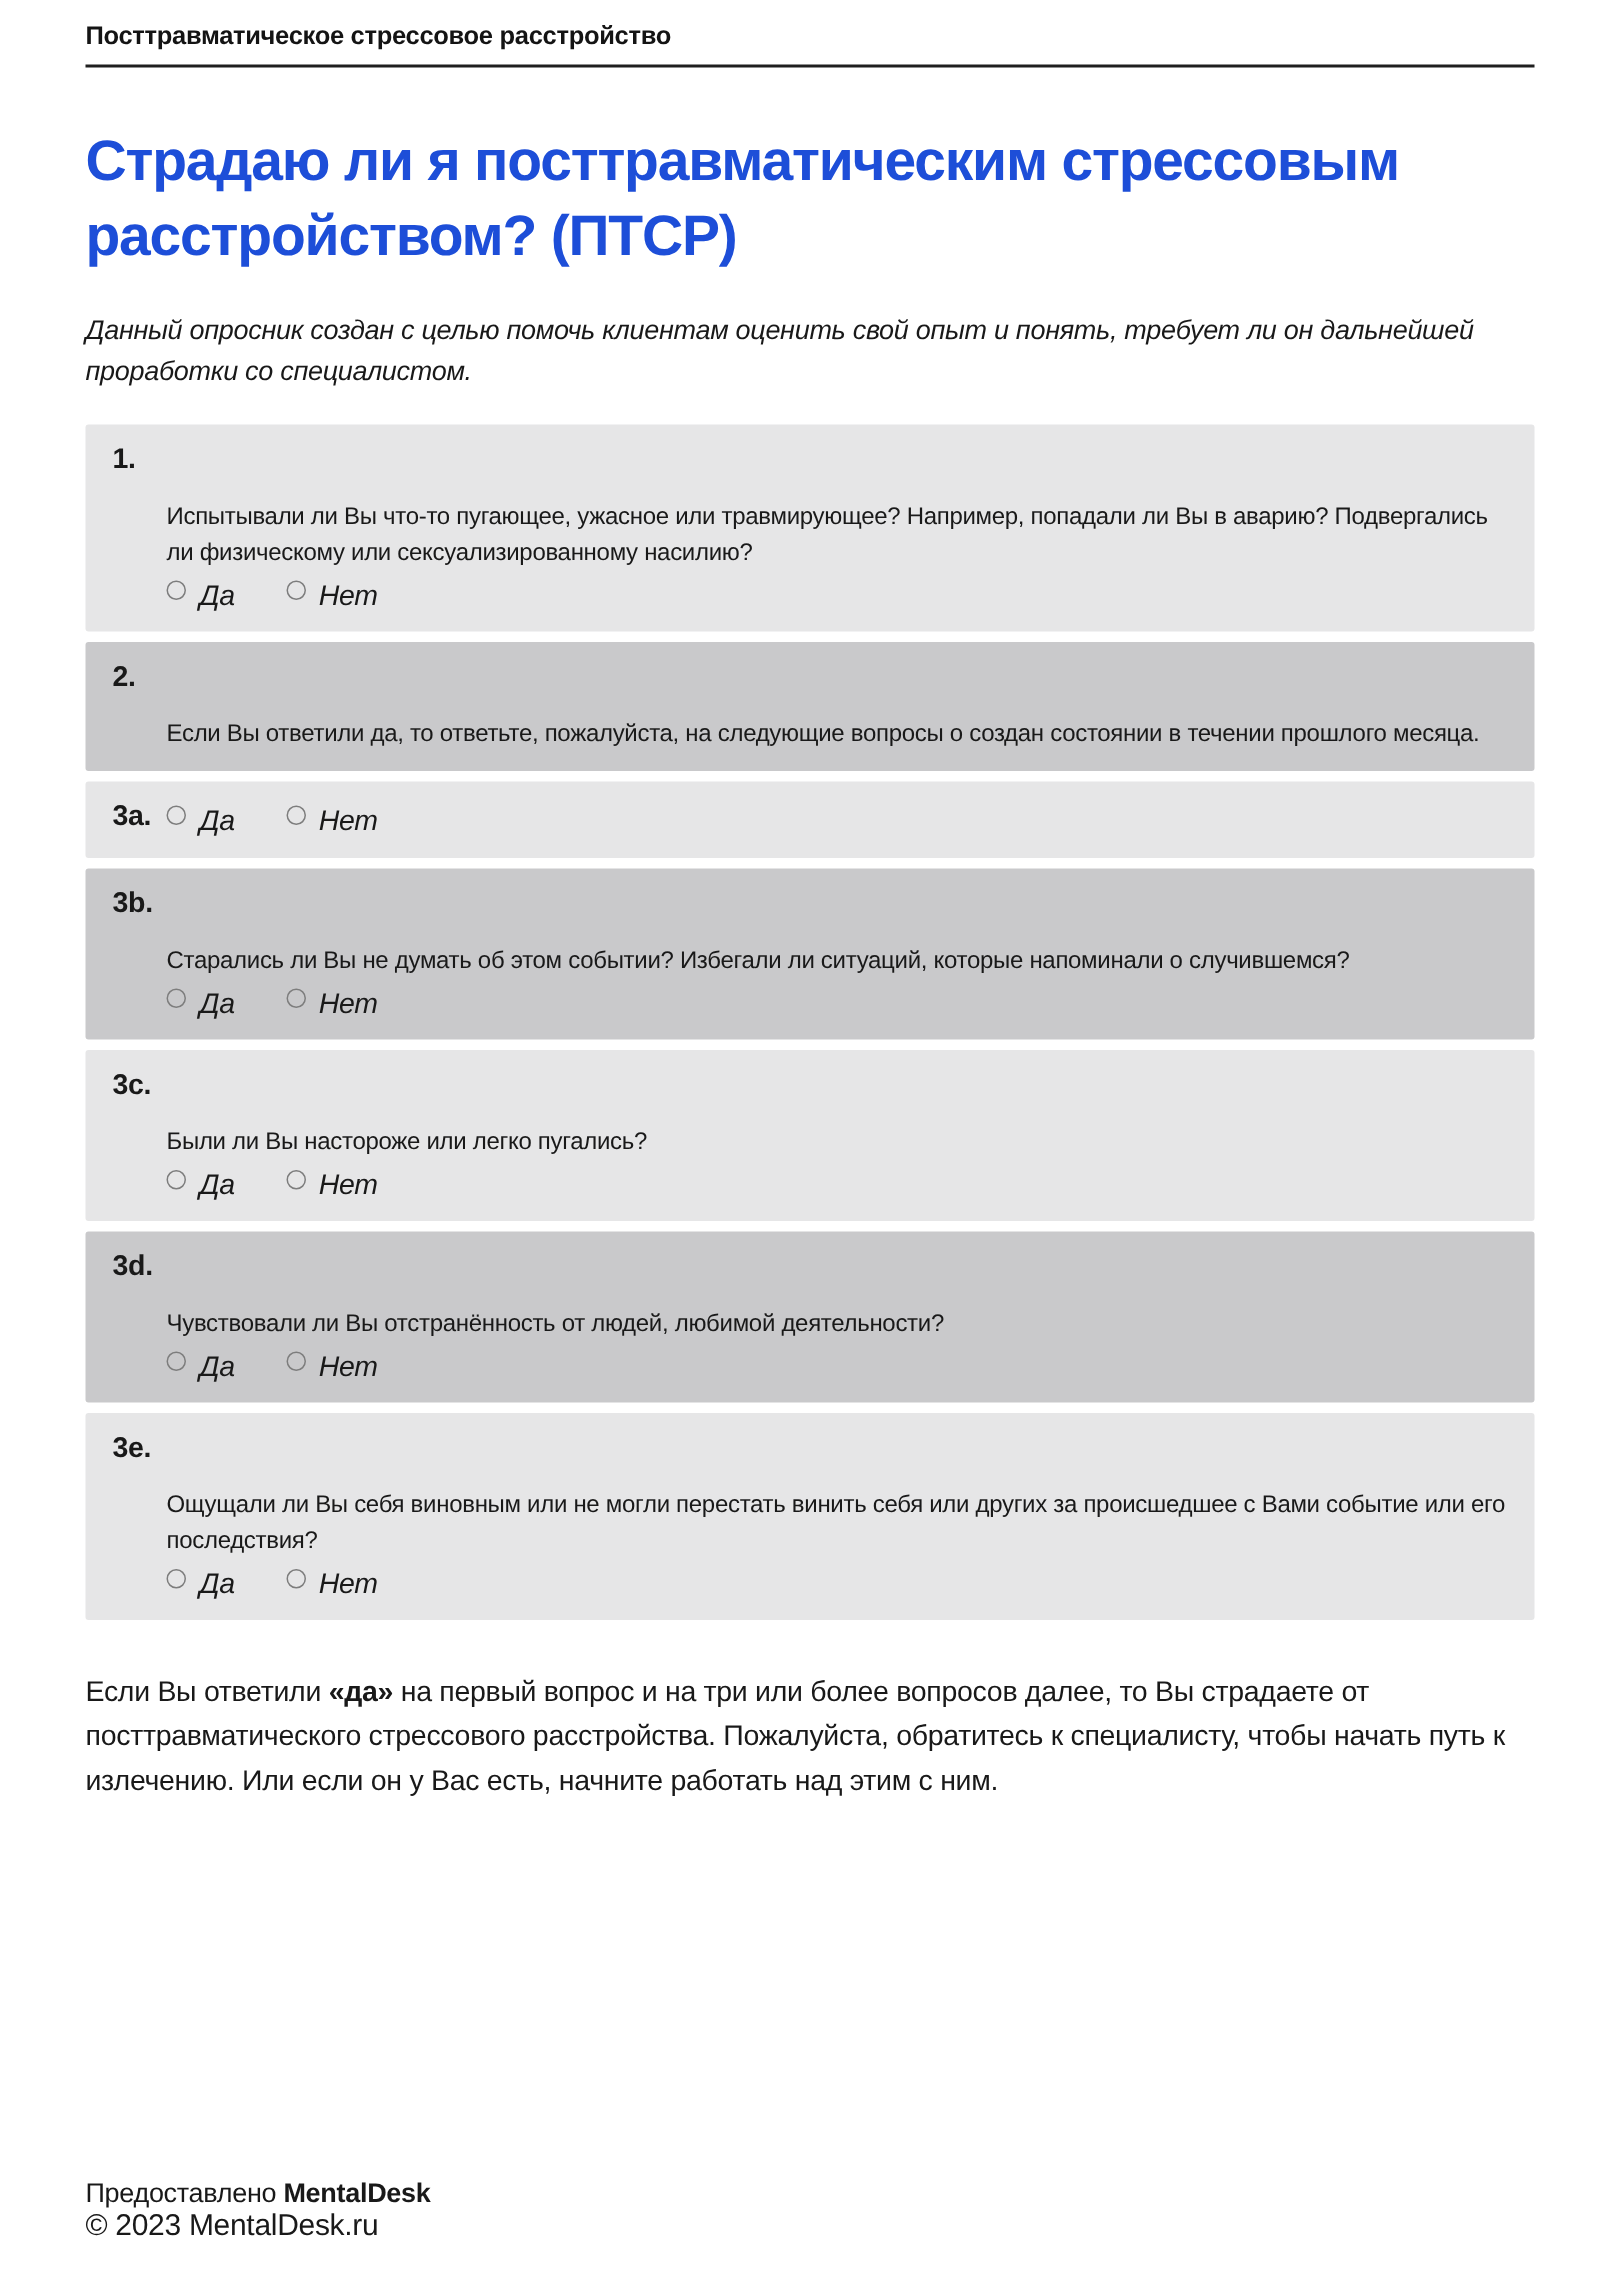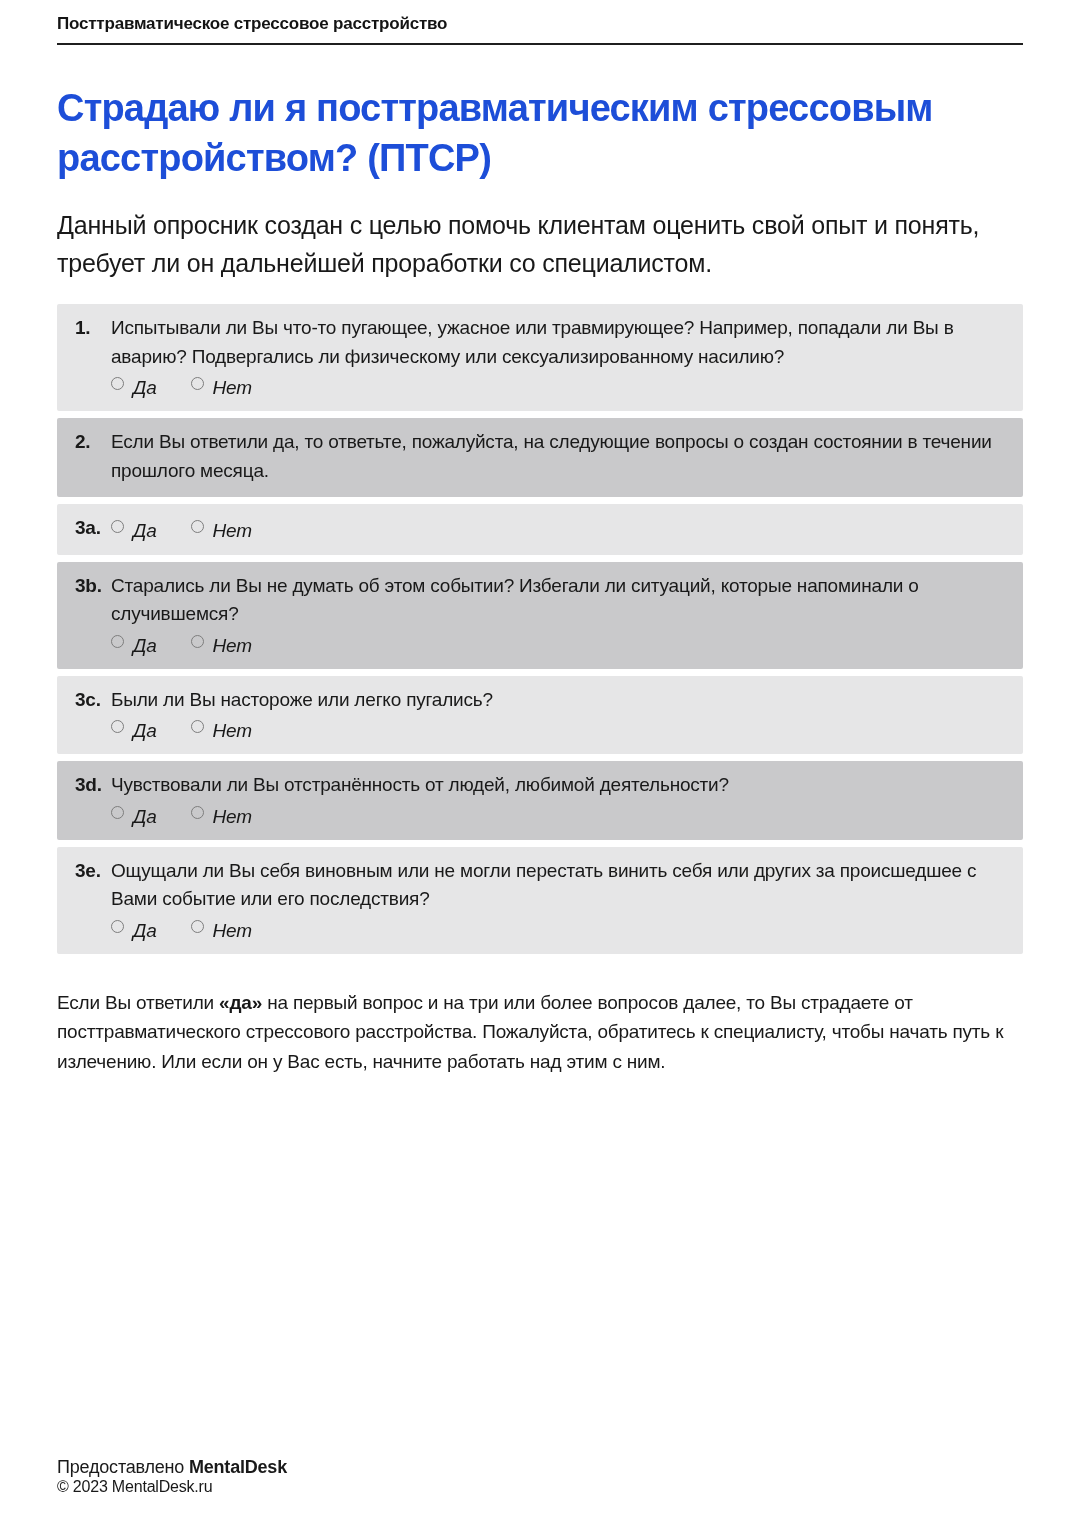--- a/index.html
+++ b/index.html
@@ -31,23 +31,24 @@
   .page-title {
     margin: 38px 0 0 0;
     font-size: 38px;
     line-height: 1.32;
     font-weight: 700;
     letter-spacing: -0.8px;
     color: #1d4ed8;
   }
   .intro {
     margin: 24px 0 0 0;
-    font-size: 25px;
+    font-size: 18px;
     line-height: 1.5;
     letter-spacing: -0.2px;
+    font-style: italic;
   }
   .questions {
     margin-top: 22px;
     display: flex;
     flex-direction: column;
     gap: 7px;
   }
   .q {
     display: flex;
     align-items: flex-start;
@@ -58,23 +59,24 @@
   .q.dark  { background: #c9c9cb; }
   .q-num {
     flex: 0 0 36px;
     font-size: 19px;
     line-height: 1.5;
     font-weight: 700;
     letter-spacing: -0.2px;
   }
   .q-body { flex: 1 1 auto; }
   .q-text {
-    font-size: 19px;
+    font-size: 16px;
     line-height: 1.5;
     letter-spacing: -0.2px;
+    margin-top: 40px;
   }
   .q-options {
     margin-top: 6px;
     display: flex;
     align-items: center;
     gap: 34px;
     font-size: 19px;
     letter-spacing: -0.2px;
   }
   .opt {
@@ -105,21 +107,21 @@
     display: flex;
     align-items: baseline;
     flex-direction: column;
   }
   .footer-left {
     font-size: 18px;
     letter-spacing: -0.2px;
   }
   .footer-left strong { font-weight: 700; }
   .footer-right {
-    font-size: 16px;
+    font-size: 20px;
     letter-spacing: -0.2px;
   }
 </style>
 </head>
 <body>
 
 <div class="page">
 
   <div class="doc-header">Посттравматическое стрессовое расстройство</div>
 

